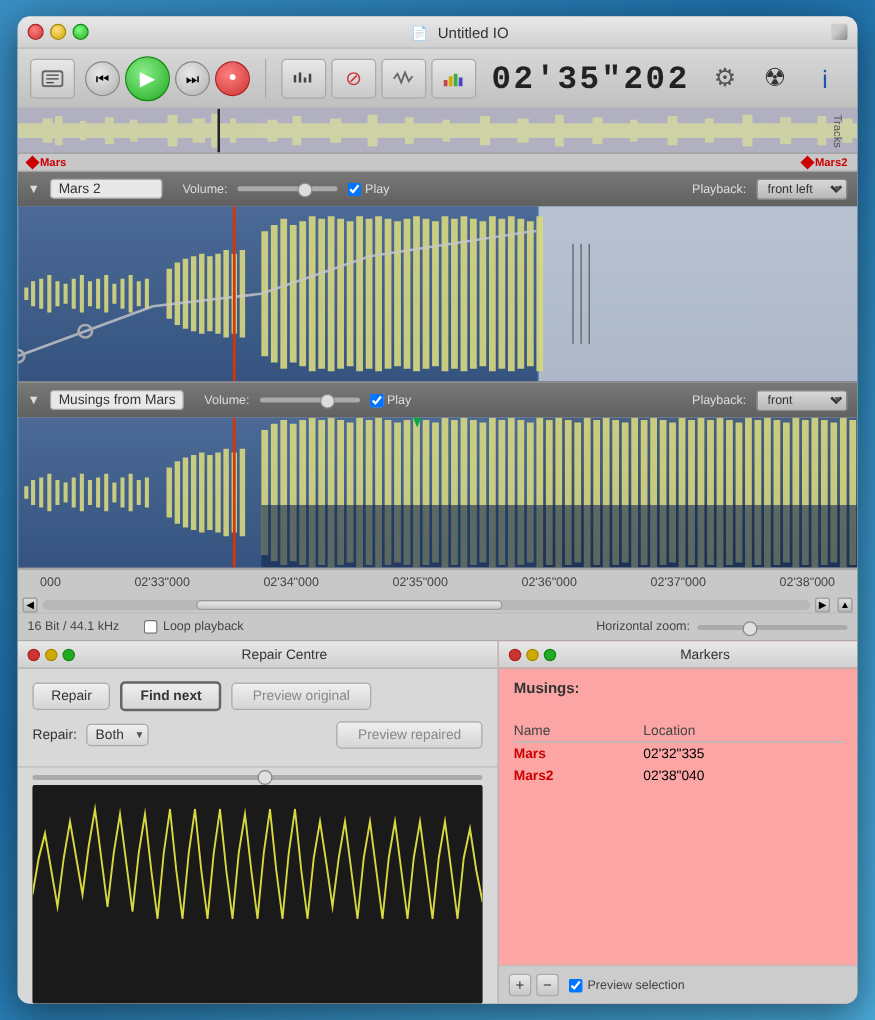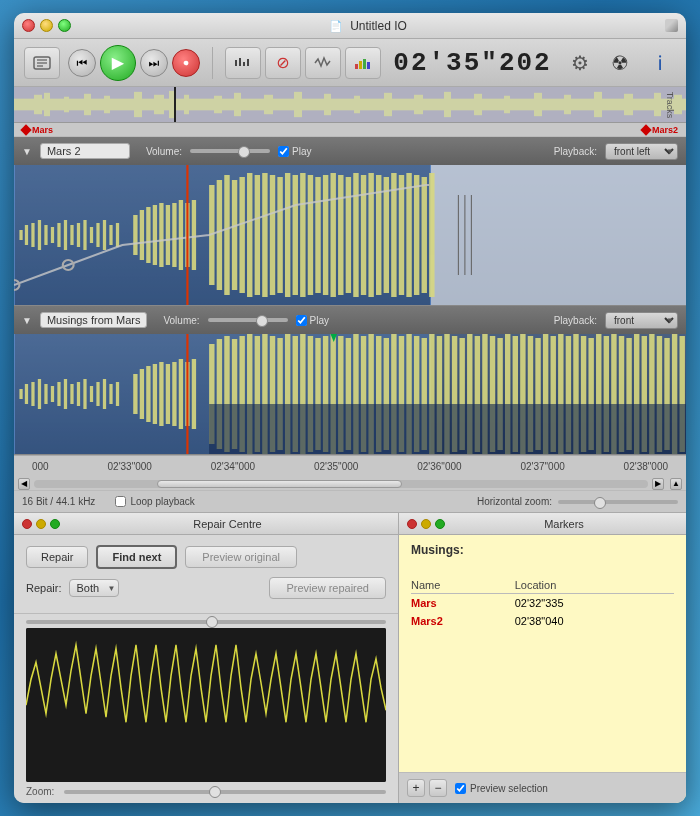--- a/index.html
+++ b/index.html
@@ -534,21 +534,21 @@
       padding: 4px 12px 6px;
     }
     .zoom-label {
       font-size: 10px;
       color: #555;
     }
 
     
     .markers-panel {
       flex: 1;
-      background: #fef9c3;
+      background: #fca5a5;
       display: flex;
       flex-direction: column;
       overflow: hidden;
     }
     .markers-content {
       padding: 8px 12px;
       flex: 1;
       overflow-y: auto;
     }
     .markers-heading {
@@ -1070,26 +1070,20 @@
             <rect width="360" height="90" fill="#1a1a1a"></rect>
 
             <g stroke="#d8d840" stroke-width="1.5" fill="none">
               <polyline points="
                 0,45 5,30 10,20 15,35 20,50 25,30 30,15 35,30 40,45 45,25 50,10 55,30 60,50 65,28 70,12 75,32 80,52 85,28 90,12 95,35 100,55 105,28 110,10 115,35 120,55 125,28 130,10 135,35 140,55 145,28 150,10 155,35 160,55 165,28 170,12 175,35 180,55 185,28 190,10 195,35 200,55 205,28 210,10 215,35 220,55 225,30 230,15 235,32 240,50 245,30 250,15 255,35 260,55 265,30 270,15 275,35 280,55 285,30 290,15 295,35 300,55 305,30 310,15 315,35 320,55 325,30 330,15 335,35 340,55 345,30 350,18 355,35 360,48
               "></polyline>
             </g>
           </svg>
         </div>
 
-        <div class="zoom-label-row">
-          <span class="zoom-label">Zoom:</span>
-          <div style="flex:1;height:4px;background:#aaa;border-radius:2px;position:relative;margin-left:4px;">
-            <div style="position:absolute;width:12px;height:12px;background:#e0e0e0;border-radius:50%;top:-4px;left:45%;border:1px solid #888;"></div>
-          </div>
-        </div>
       </div>
 
       <div class="markers-panel">
         <div class="panel-titlebar">
           <div class="panel-traffic">
             <div class="ptl ptl-r"></div>
             <div class="ptl ptl-y"></div>
             <div class="ptl ptl-g"></div>
           </div>
           <span class="panel-title">Markers</span>

